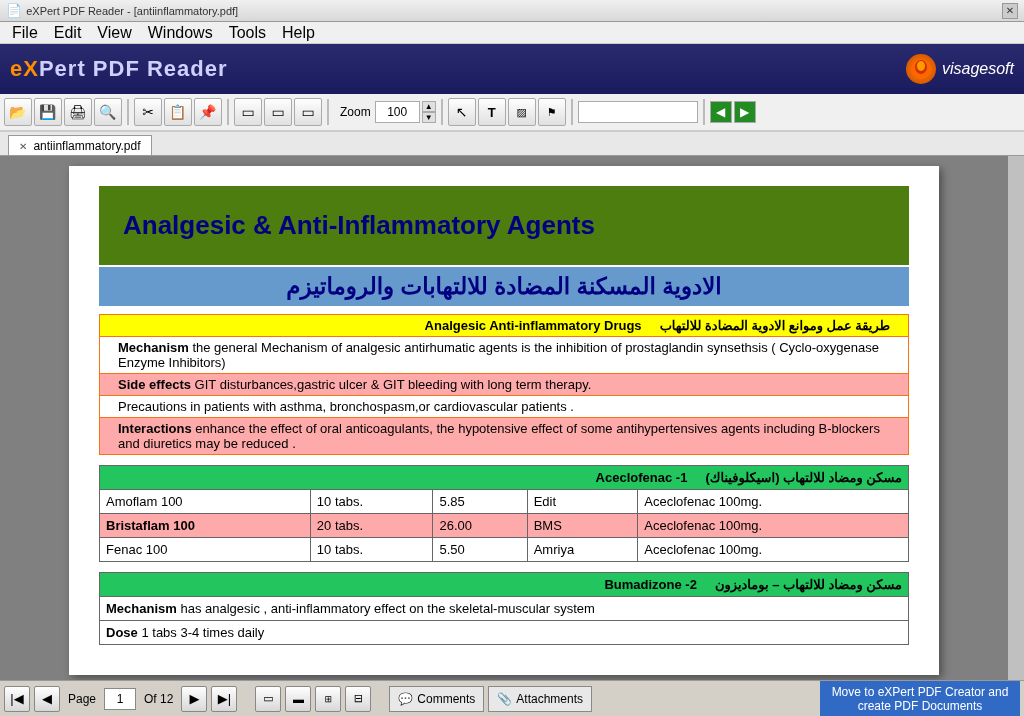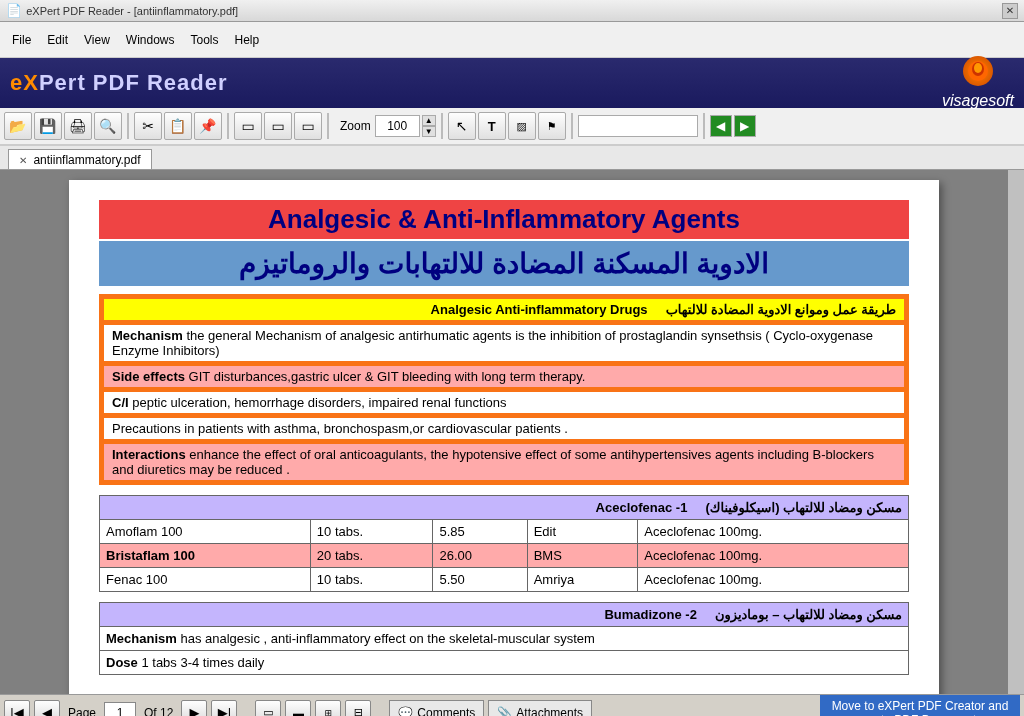--- a/index.html
+++ b/index.html
@@ -14,26 +14,26 @@
       padding: 0 6px;
       border-bottom: 1px solid #999;
       font-size: 11px;
       color: #333;
     }
     .title-bar-close { margin-left: auto; width: 16px; height: 16px; background: #ccc; border: 1px solid #999; display: flex; align-items: center; justify-content: center; font-size: 10px; cursor: pointer; }
 
     
     .menu-bar {
       background: #f0f0f0;
-      height: 36px;
+      height: 22px;
       display: flex;
       align-items: center;
       padding: 8px 4px;
       border-bottom: 1px solid #ccc;
-      font-size: 12px;
+      font-size: 16px;
     }
     .menu-item { padding: 2px 8px; cursor: pointer; color: #000; }
 
     
     .app-header {
       background: linear-gradient(to bottom, #2a2a6e, #1a1a5e);
       height: 50px;
       display: flex;
       align-items: center;
       padding: 0 10px;
@@ -43,21 +43,20 @@
       font-weight: bold;
       color: #e8e0ff;
       letter-spacing: 1px;
     }
     .app-logo-text span { color: #ff6600; }
     .visagesoft-logo {
       margin-left: auto;
       display: flex;
       align-items: center;
       gap: 6px;
-      flex-direction: column;
     }
     .visagesoft-icon {
       width: 30px; height: 30px;
       background: radial-gradient(circle, #ff8800, #cc4400);
       border-radius: 50%;
       display: flex; align-items: center; justify-content: center;
       font-size: 14px; color: white; font-weight: bold;
     }
     .visagesoft-text { color: white; font-size: 16px; font-style: italic; }
 
@@ -138,52 +137,52 @@
     .pdf-page {
       background: white;
       max-width: 870px;
       margin: 0 auto;
       padding: 20px 30px;
       box-shadow: 3px 3px 8px rgba(0,0,0,0.4);
     }
 
     
     .pdf-title-blue {
-      background: #ef4444;
-      text-align: center;
-      padding: 4px;
+      background: #4d7c0f;
+      text-align: left;
+      padding: 24px;
       font-size: 26px;
       font-weight: bold;
       color: #000080;
       margin-bottom: 2px;
     }
     .pdf-title-arabic {
       background: #6699cc;
       text-align: center;
       padding: 6px;
-      font-size: 28px;
+      font-size: 23px;
       font-weight: bold;
       color: #000080;
       direction: rtl;
       margin-bottom: 8px;
     }
 
     .pdf-table { width: 100%; border-collapse: collapse; margin-bottom: 10px; }
-    .pdf-table td { border: 5px solid #f97316; padding: 3px 8px; font-size: 13px; vertical-align: top; }
+    .pdf-table td { border: 1px solid #f97316; padding: 3px 18px; font-size: 13px; vertical-align: top; }
 
     .row-yellow { background: #ffff00; }
     .row-white { background: white; }
     .row-pink { background: #ffaaaa; }
 
     .bold-underline { font-weight: bold; }
 
     
     .section-table { width: 100%; border-collapse: collapse; margin-bottom: 10px; }
     .section-table td { border: 1px solid #666; padding: 4px 6px; font-size: 13px; }
-    .section-header { background: #c4b5fd; font-weight: bold; }
+    .section-header { background: #22c55e; font-weight: bold; }
     .data-row-white { background: white; }
 
     
     .scrollbar {
       width: 16px;
       background: #c0c0c0;
     }
 
     
     .status-bar {
@@ -333,26 +332,20 @@
         <tr class="row-white">
           <td colspan="2">
             <span class="bold-underline">Mechanism</span>
             <span> the general Mechanism of  analgesic antirhumatic agents is the inhibition of prostaglandin synsethsis ( Cyclo-oxygenase Enzyme Inhibitors)</span>
           </td>
         </tr>
         <tr class="row-pink">
           <td colspan="2">
             <span class="bold-underline">Side effects</span>
             <span>  GIT disturbances,gastric ulcer &amp; GIT bleeding with long term therapy.</span>
-          </td>
-        </tr>
-        <tr class="row-white">
-          <td colspan="2">
-            <span class="bold-underline">C/I</span>
-            <span>  peptic ulceration, hemorrhage disorders, impaired renal functions</span>
           </td>
         </tr>
         <tr class="row-white">
           <td colspan="2">
             <span>Precautions in patients with asthma, bronchospasm,or cardiovascular patients .</span>
           </td>
         </tr>
         <tr class="row-pink">
           <td colspan="2">
             <span class="bold-underline">Interactions</span>

